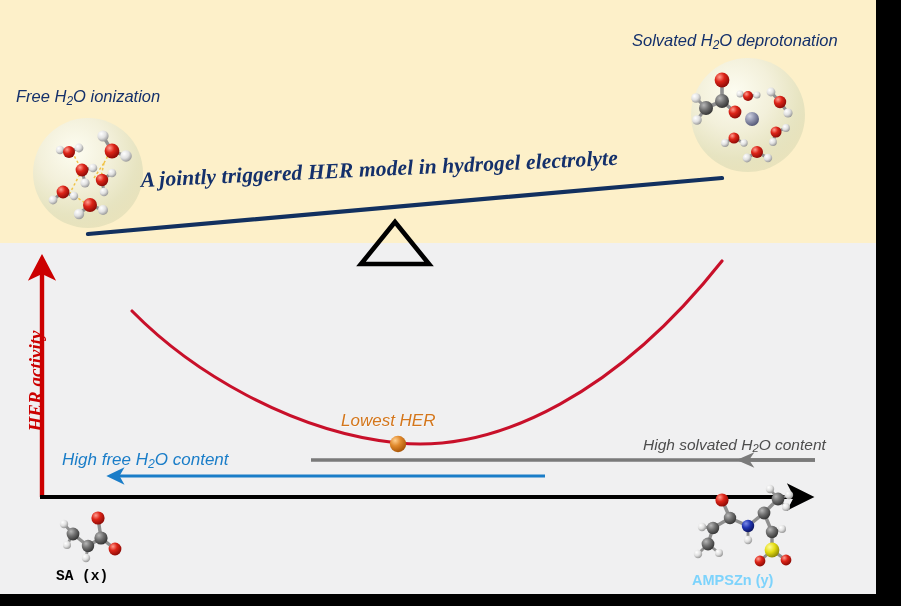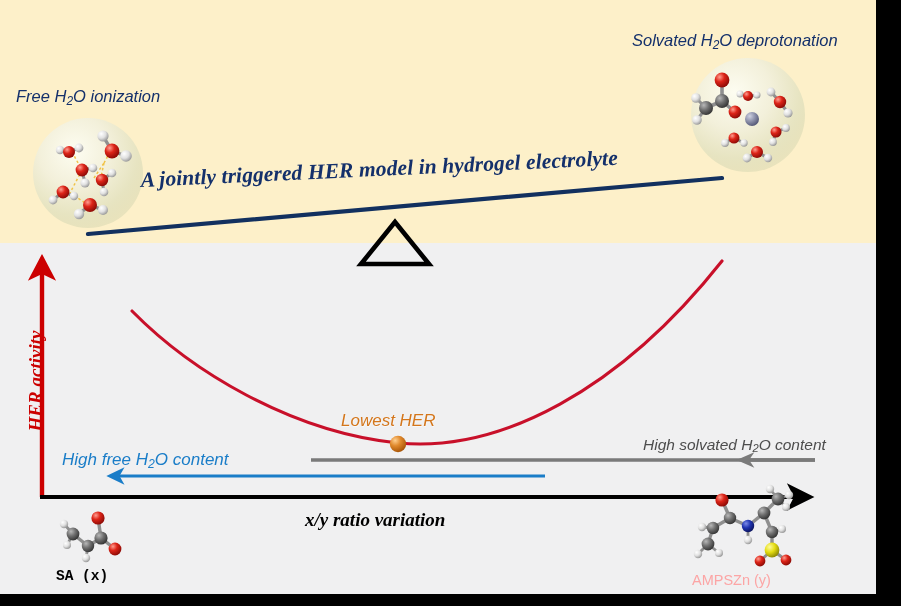--- a/index.html
+++ b/index.html
@@ -121,23 +121,23 @@
     font-family: Liberation Mono, monospace;
     font-weight: bold;
     font-size: 14.5px;
     color: #000000;
     white-space: nowrap;
   }
   #lbl-ampszn {
     position: absolute;
     left: 692px; top: 572px;
     font-family: "Liberation Sans", sans-serif;
-    font-weight: normal;
+    font-weight: bold;
     font-size: 14.5px;
-    color: #fca5a5;
+    color: #7dd3fc;
     white-space: nowrap;
   }
   .sub { font-size: 0.72em; vertical-align: -0.22em; }
 </style>
 </head>
 <body>
 
 <div id="figure">
 
   <div class="panel-top"></div>
@@ -411,21 +411,20 @@
   </svg>
 
   <div class="cap" id="lbl-free-ionization"><span>Free H</span><span class="sub">2</span><span>O ionization</span></div>
 
   <div class="cap" id="lbl-solvated-deprot"><span>Solvated H</span><span class="sub">2</span><span>O deprotonation</span></div>
 
   <div id="lbl-title">A jointly triggered HER model in hydrogel electrolyte</div>
 
   <div id="lbl-yaxis">HER activity</div>
 
-  <div id="lbl-xaxis">x/y ratio variation</div>
 
   <div class="cap" id="lbl-lowest-her">Lowest HER</div>
 
   <div class="cap" id="lbl-high-free"><span>High free H</span><span class="sub">2</span><span>O content</span></div>
 
   <div class="cap" id="lbl-high-solvated"><span>High solvated H</span><span class="sub">2</span><span>O content</span></div>
 
   <div id="lbl-sa">SA (x)</div>
 
   <div id="lbl-ampszn">AMPSZn (y)</div>

